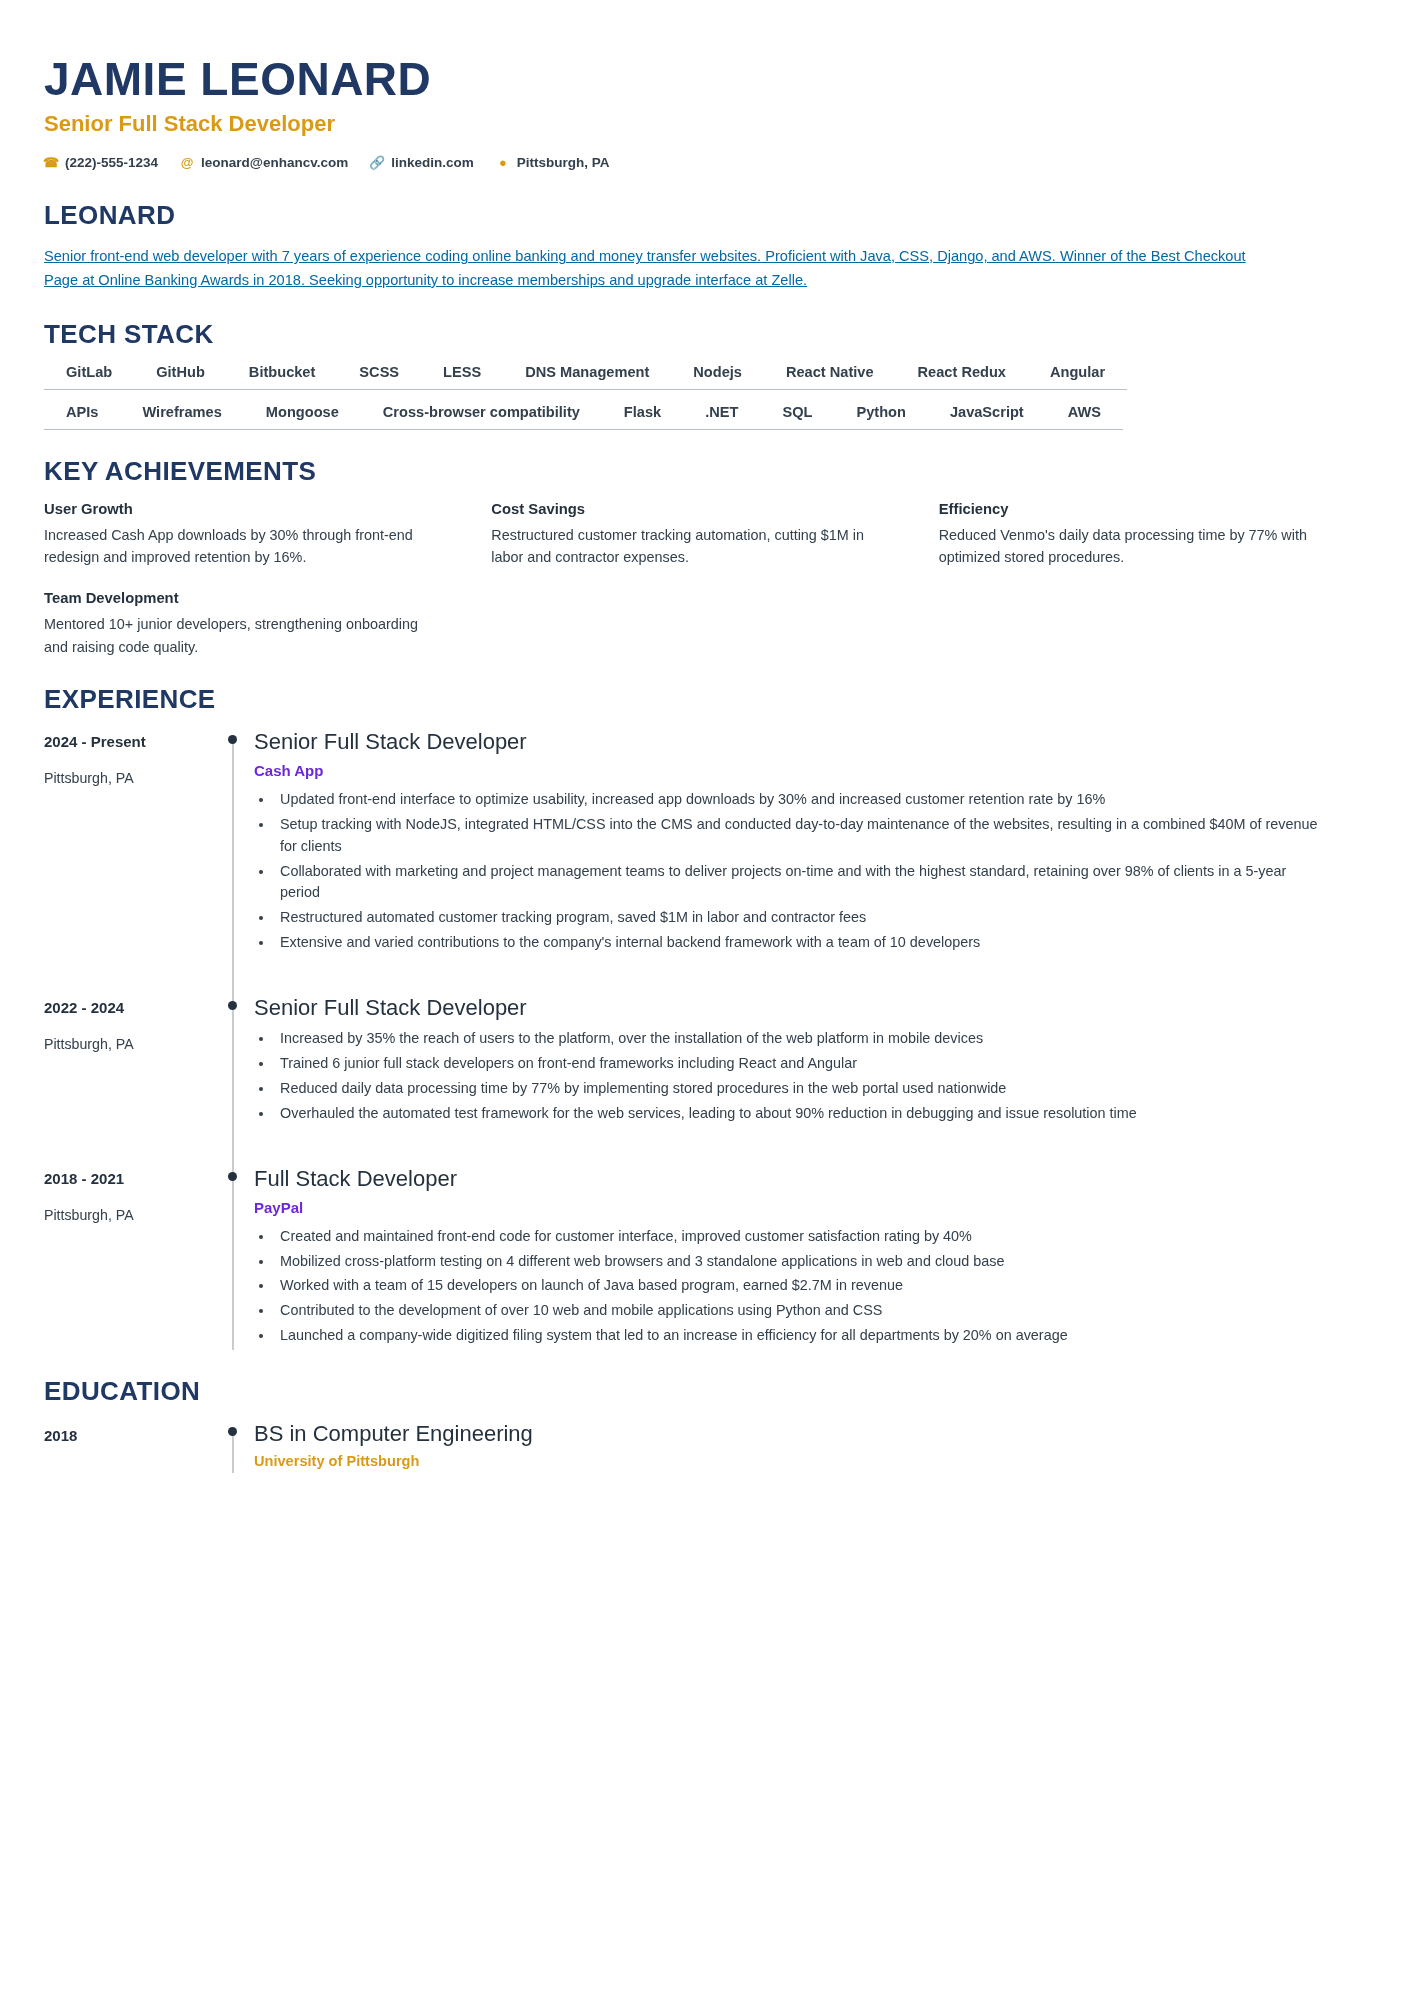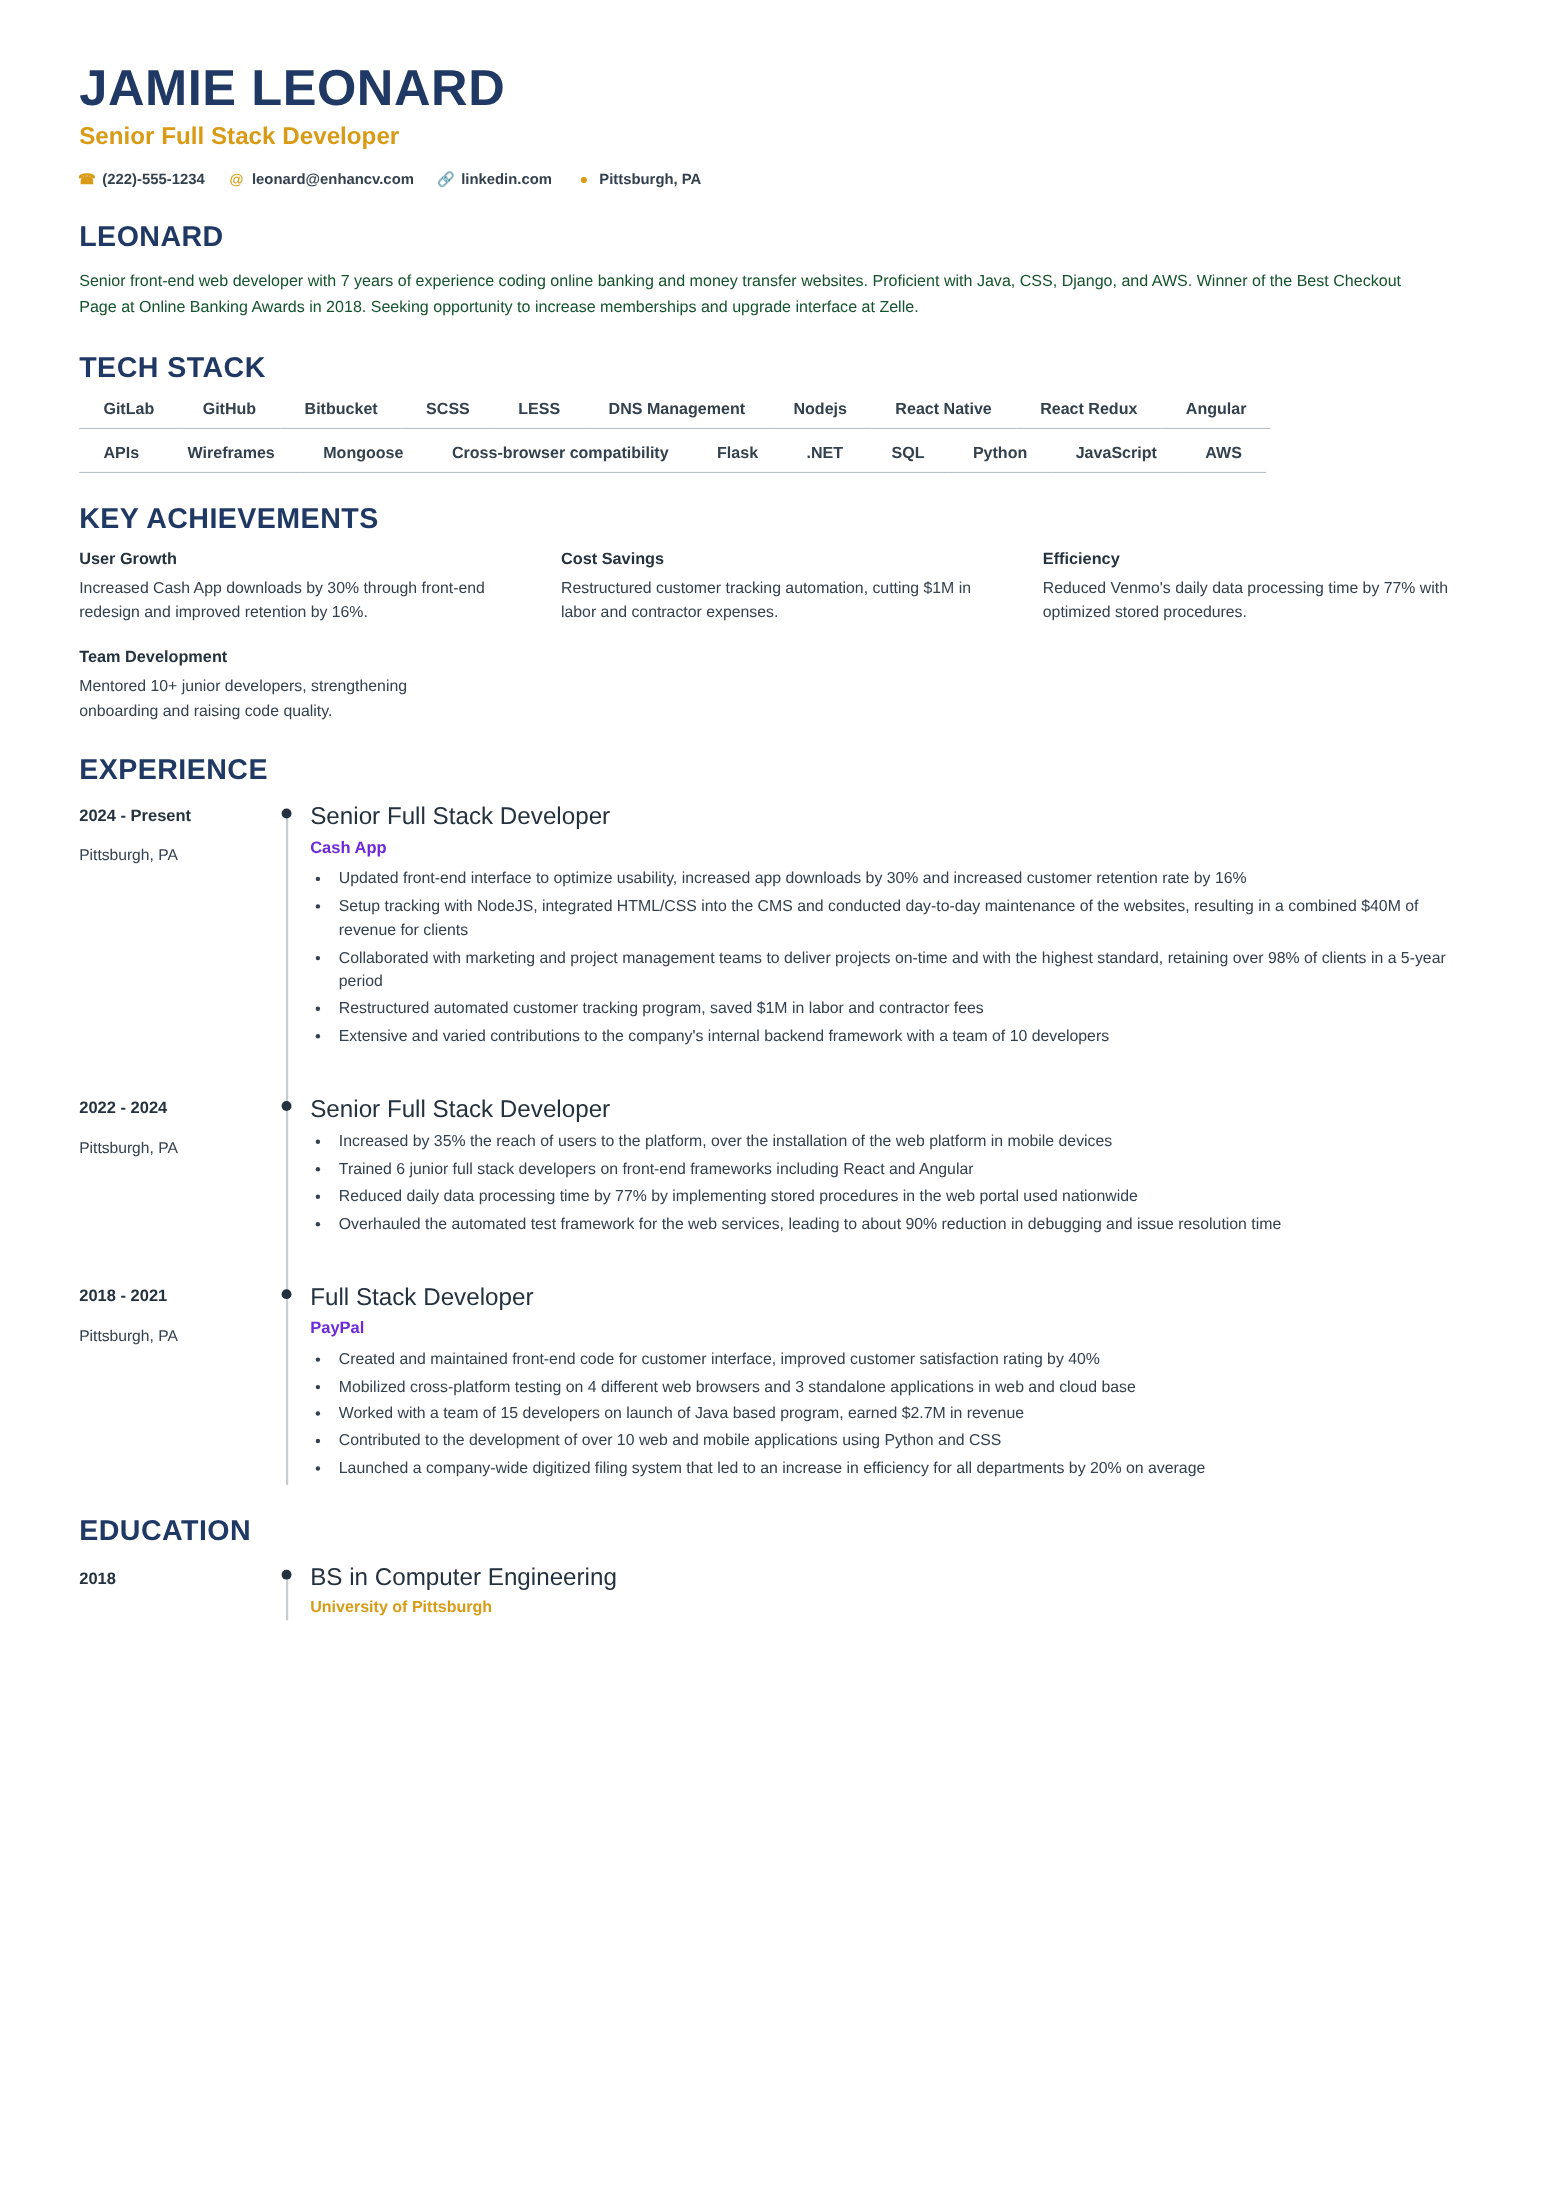--- a/index.html
+++ b/index.html
@@ -9,21 +9,21 @@
   }
   body {
     font-family: "Liberation Sans", sans-serif;
     color: #2c3e50;
     -webkit-font-smoothing: antialiased;
   }
   .page {
     width: 1410px;
     min-height: 1995px;
     box-sizing: border-box;
-    padding: 55px 88px 60px 72px;
+    padding: 55px 88px 60px 44px;
     background: #fff;
     position: relative;
   }
 
   
   .name {
     font-size: 46px;
     font-weight: bold;
     letter-spacing: 0.5px;
     color: #1f3864;
@@ -69,22 +69,23 @@
     font-weight: bold;
     color: #1f3864;
     letter-spacing: 0.4px;
     margin: 26px 0 14px 0;
   }
 
   
   .summary-text {
     font-size: 14.6px;
     line-height: 1.62;
-    color: #14532d;
+    color: #0369a1;
     max-width: 1210px;
+    text-decoration: underline;
   }
 
   
   .tech-rows { margin-top: 6px; }
   .tech-row {
     display: flex;
     flex-wrap: nowrap;
     gap: 0px;
     margin-bottom: 14px;
   }

